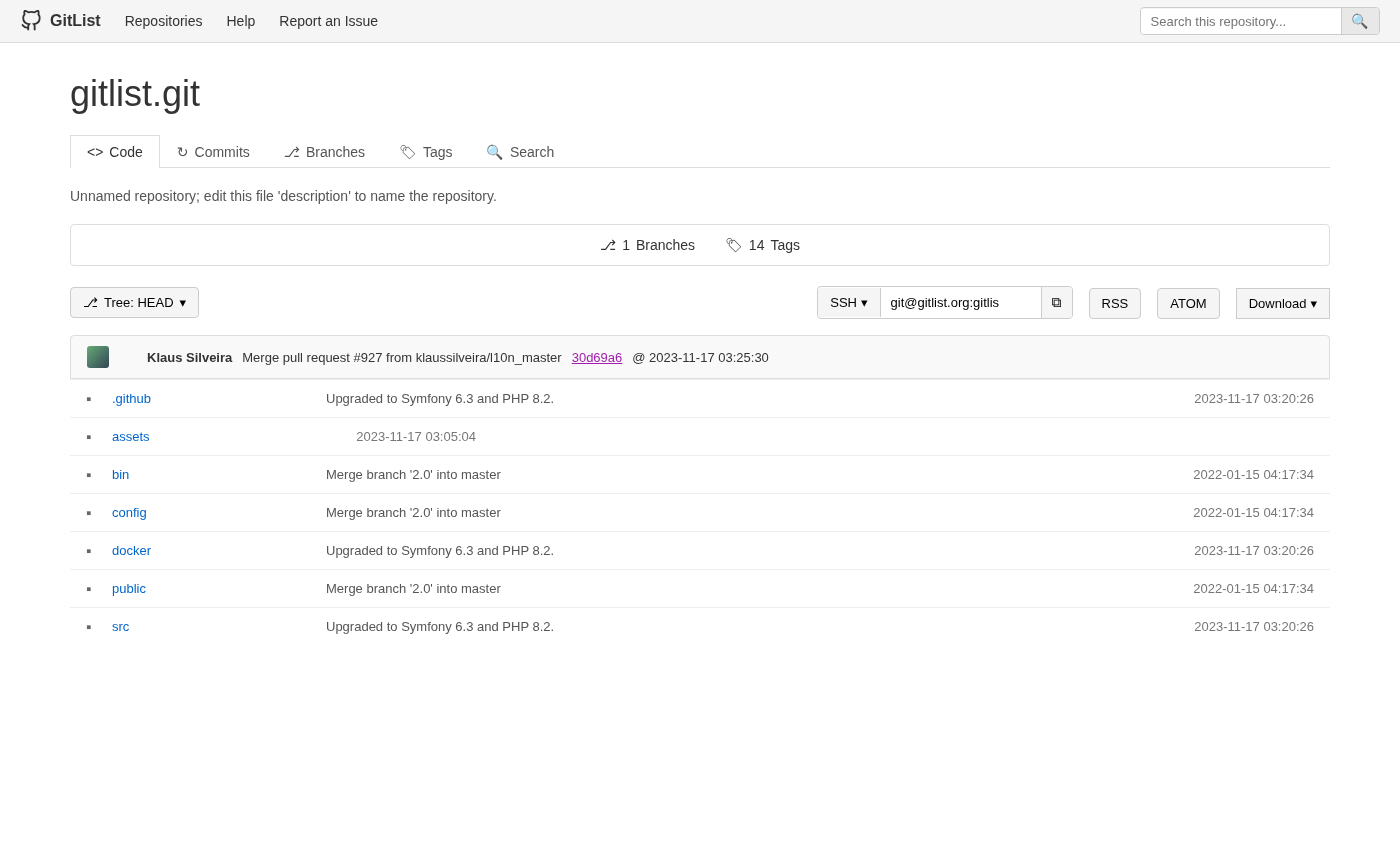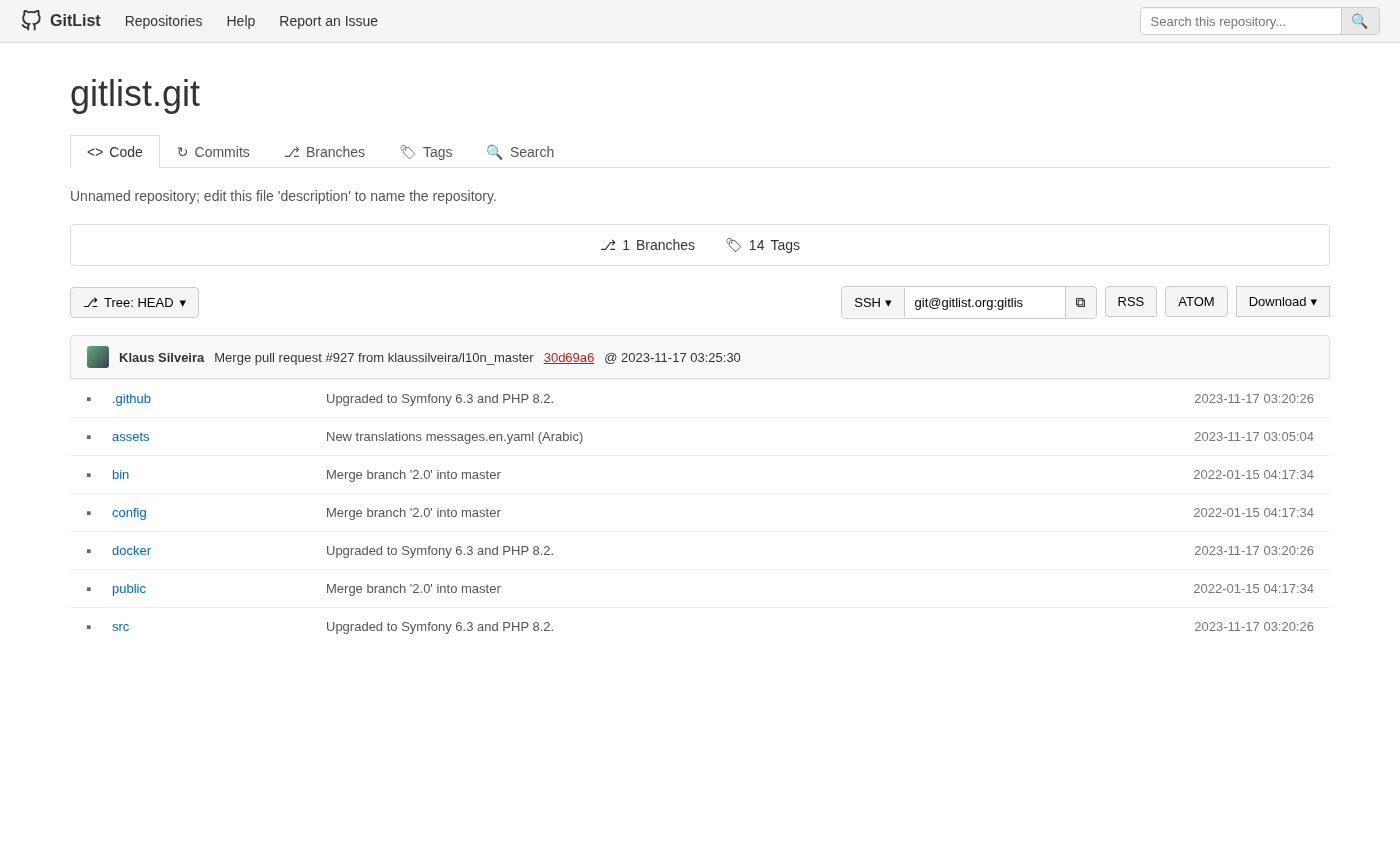--- a/index.html
+++ b/index.html
@@ -136,22 +136,22 @@
       font-size: 13px;
       background: #f5f5f5;
       cursor: pointer;
       display: flex;
       align-items: center;
       gap: 6px;
     }
 
     .toolbar-right {
       display: flex;
-      align-items: flex-start;
-      gap: 4px;
+      align-items: flex-end;
+      gap: 12px;
     }
     .ssh-group {
       display: flex;
       align-items: center;
       border: 1px solid #ccc;
       border-radius: 4px;
       overflow: hidden;
     }
     .ssh-btn {
       padding: 7px 12px;
@@ -212,23 +212,23 @@
       align-items: center;
       gap: 10px;
       font-size: 13px;
     }
     .avatar-img {
       width: 22px;
       height: 22px;
       border-radius: 3px;
       background: linear-gradient(135deg, #6a7, #345);
     }
-    .commit-author { font-weight: bold; }
+    .commit-author { font-weight: bold; margin-left: 28px; }
     .commit-message { color: #333; }
-    .commit-hash { color: #b91c1c; }
+    .commit-hash { color: #a21caf; }
     .file-row {
       display: flex;
       align-items: center;
       border-top: 1px solid #eee;
       padding: 10px 16px;
     }
     .file-icon {
       width: 20px;
       color: #666;
       font-size: 15px;
@@ -351,21 +351,20 @@
   <div id="file-list">
       <div class="file-row">
     <span class="file-icon">▪</span>
     <span class="file-name">.github</span>
     <span class="file-commit">Upgraded to Symfony 6.3 and PHP 8.2.</span>
     <span class="file-date">2023-11-17 03:20:26</span>
   </div>
       <div class="file-row">
     <span class="file-icon">▪</span>
     <span class="file-name">assets</span>
-    <span class="file-commit">New translations messages.en.yaml (Arabic)</span>
     <span class="file-date">2023-11-17 03:05:04</span>
   </div>
       <div class="file-row">
     <span class="file-icon">▪</span>
     <span class="file-name">bin</span>
     <span class="file-commit">Merge branch '2.0' into master</span>
     <span class="file-date">2022-01-15 04:17:34</span>
   </div>
       <div class="file-row">
     <span class="file-icon">▪</span>

